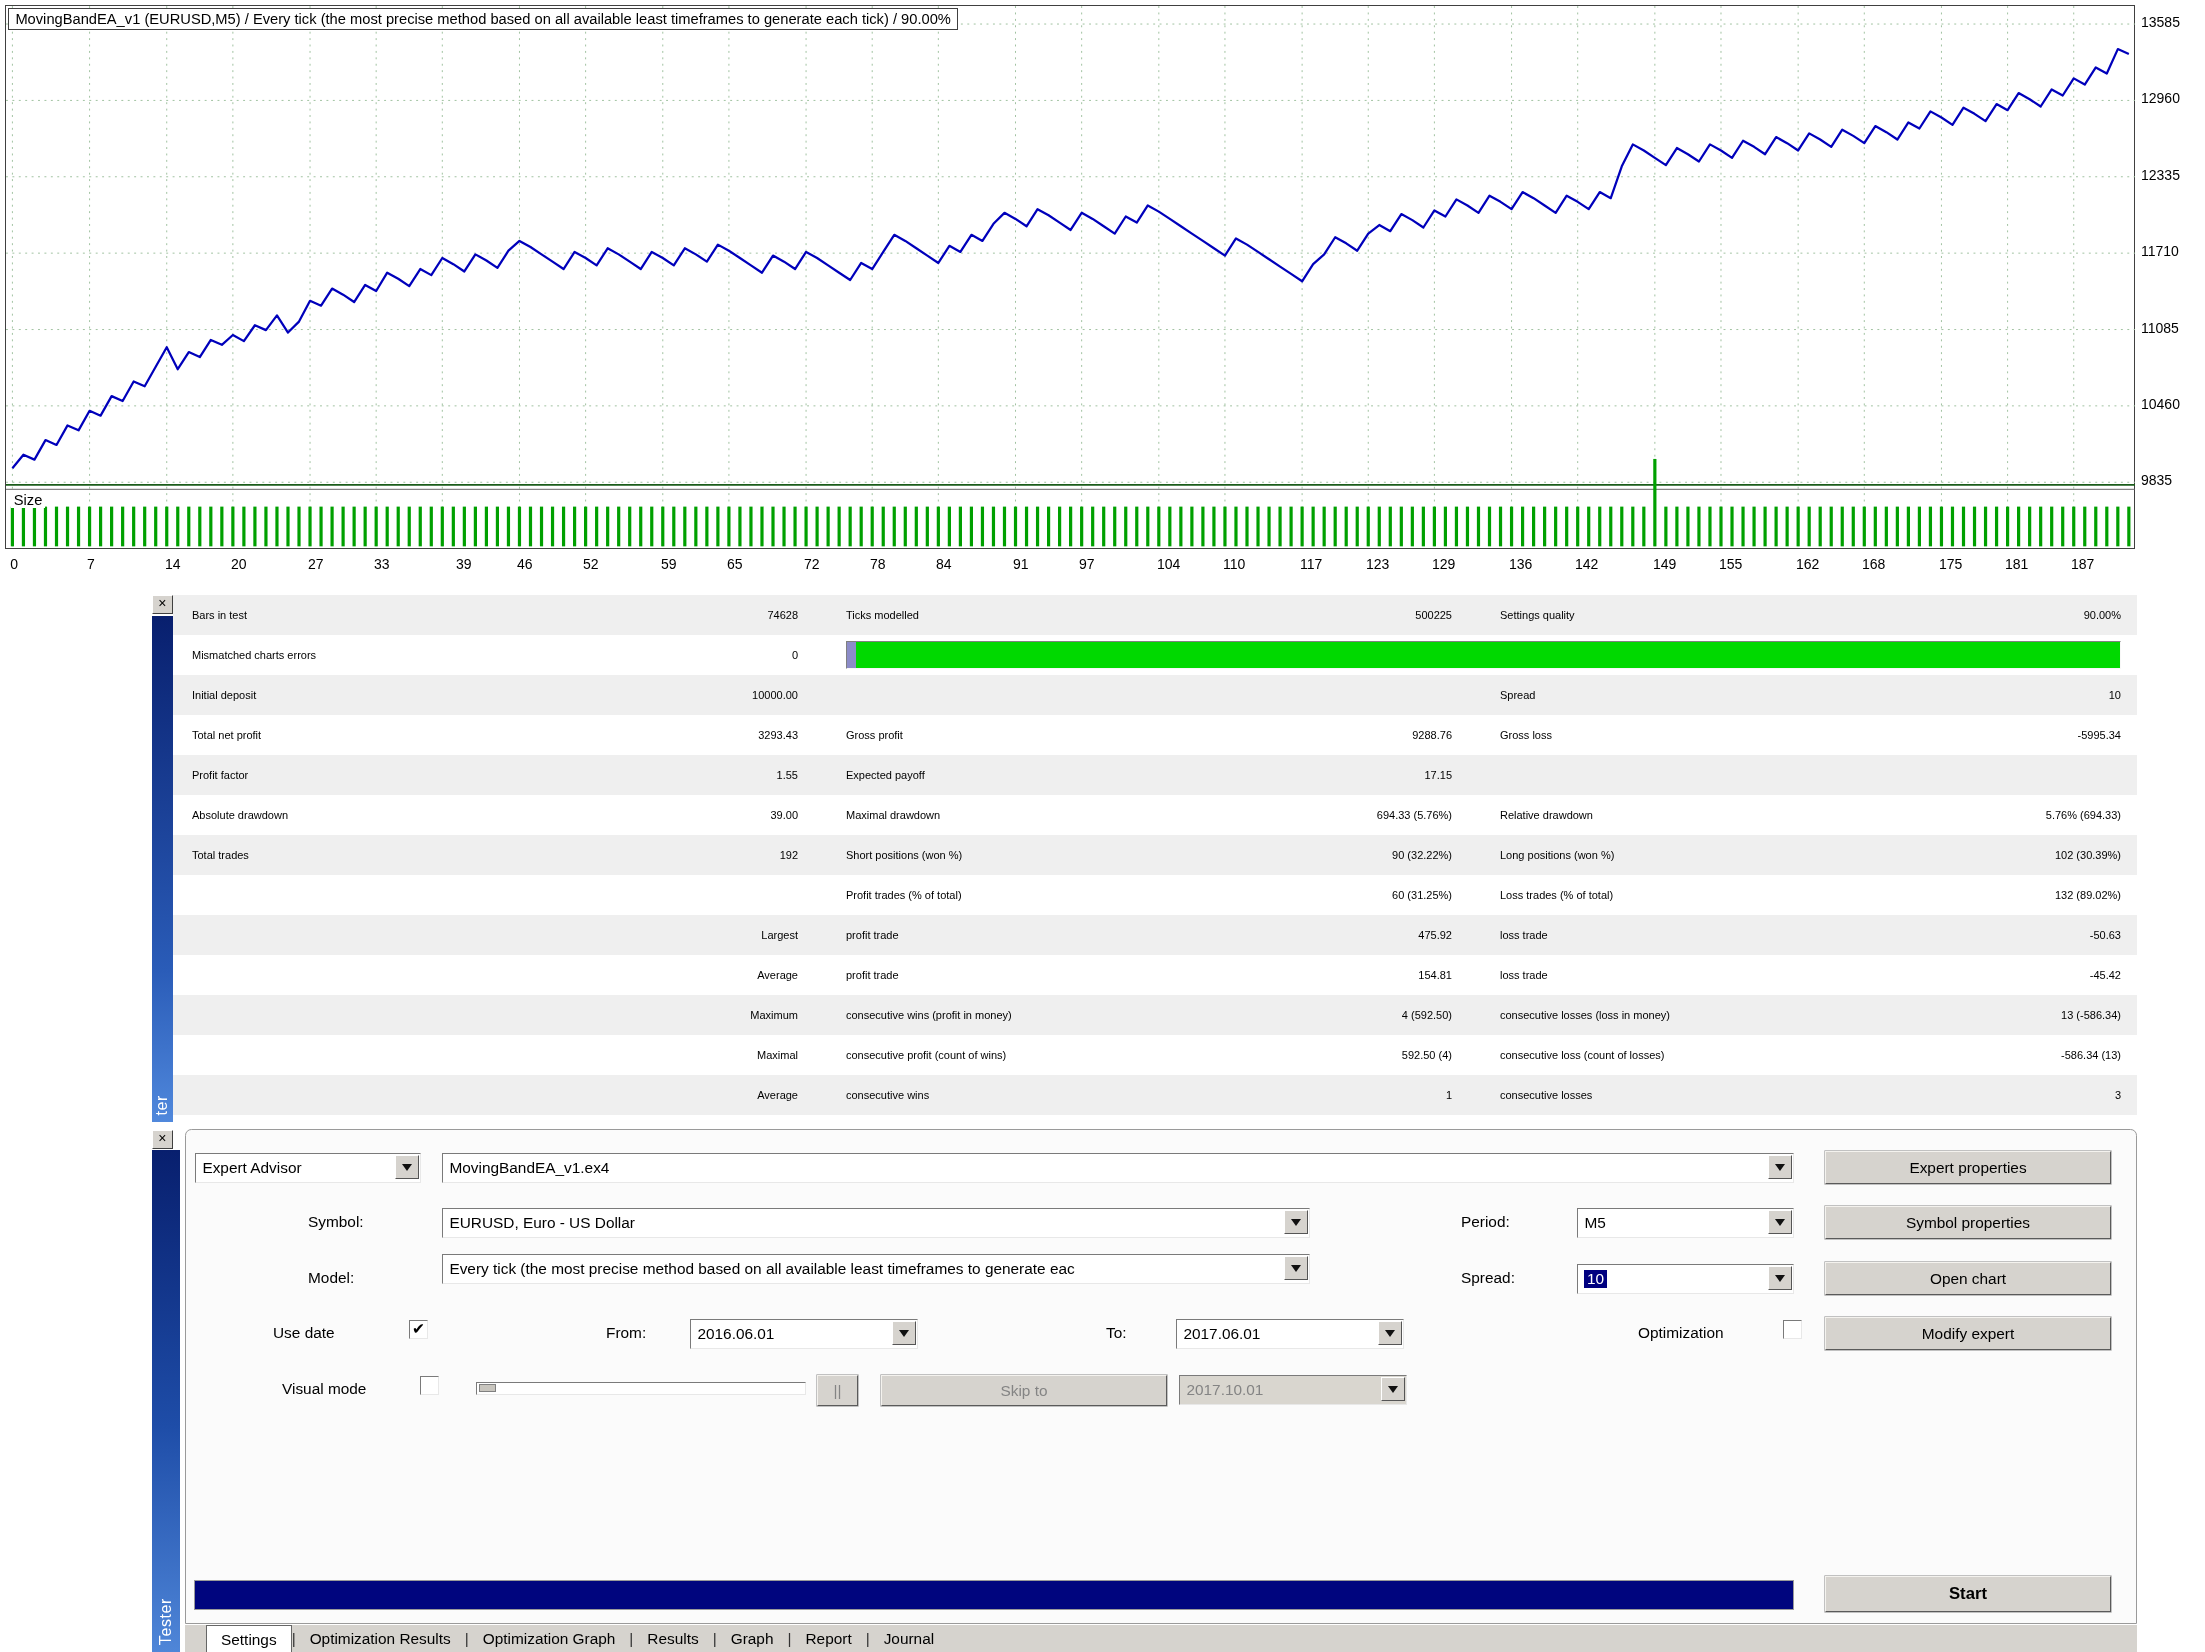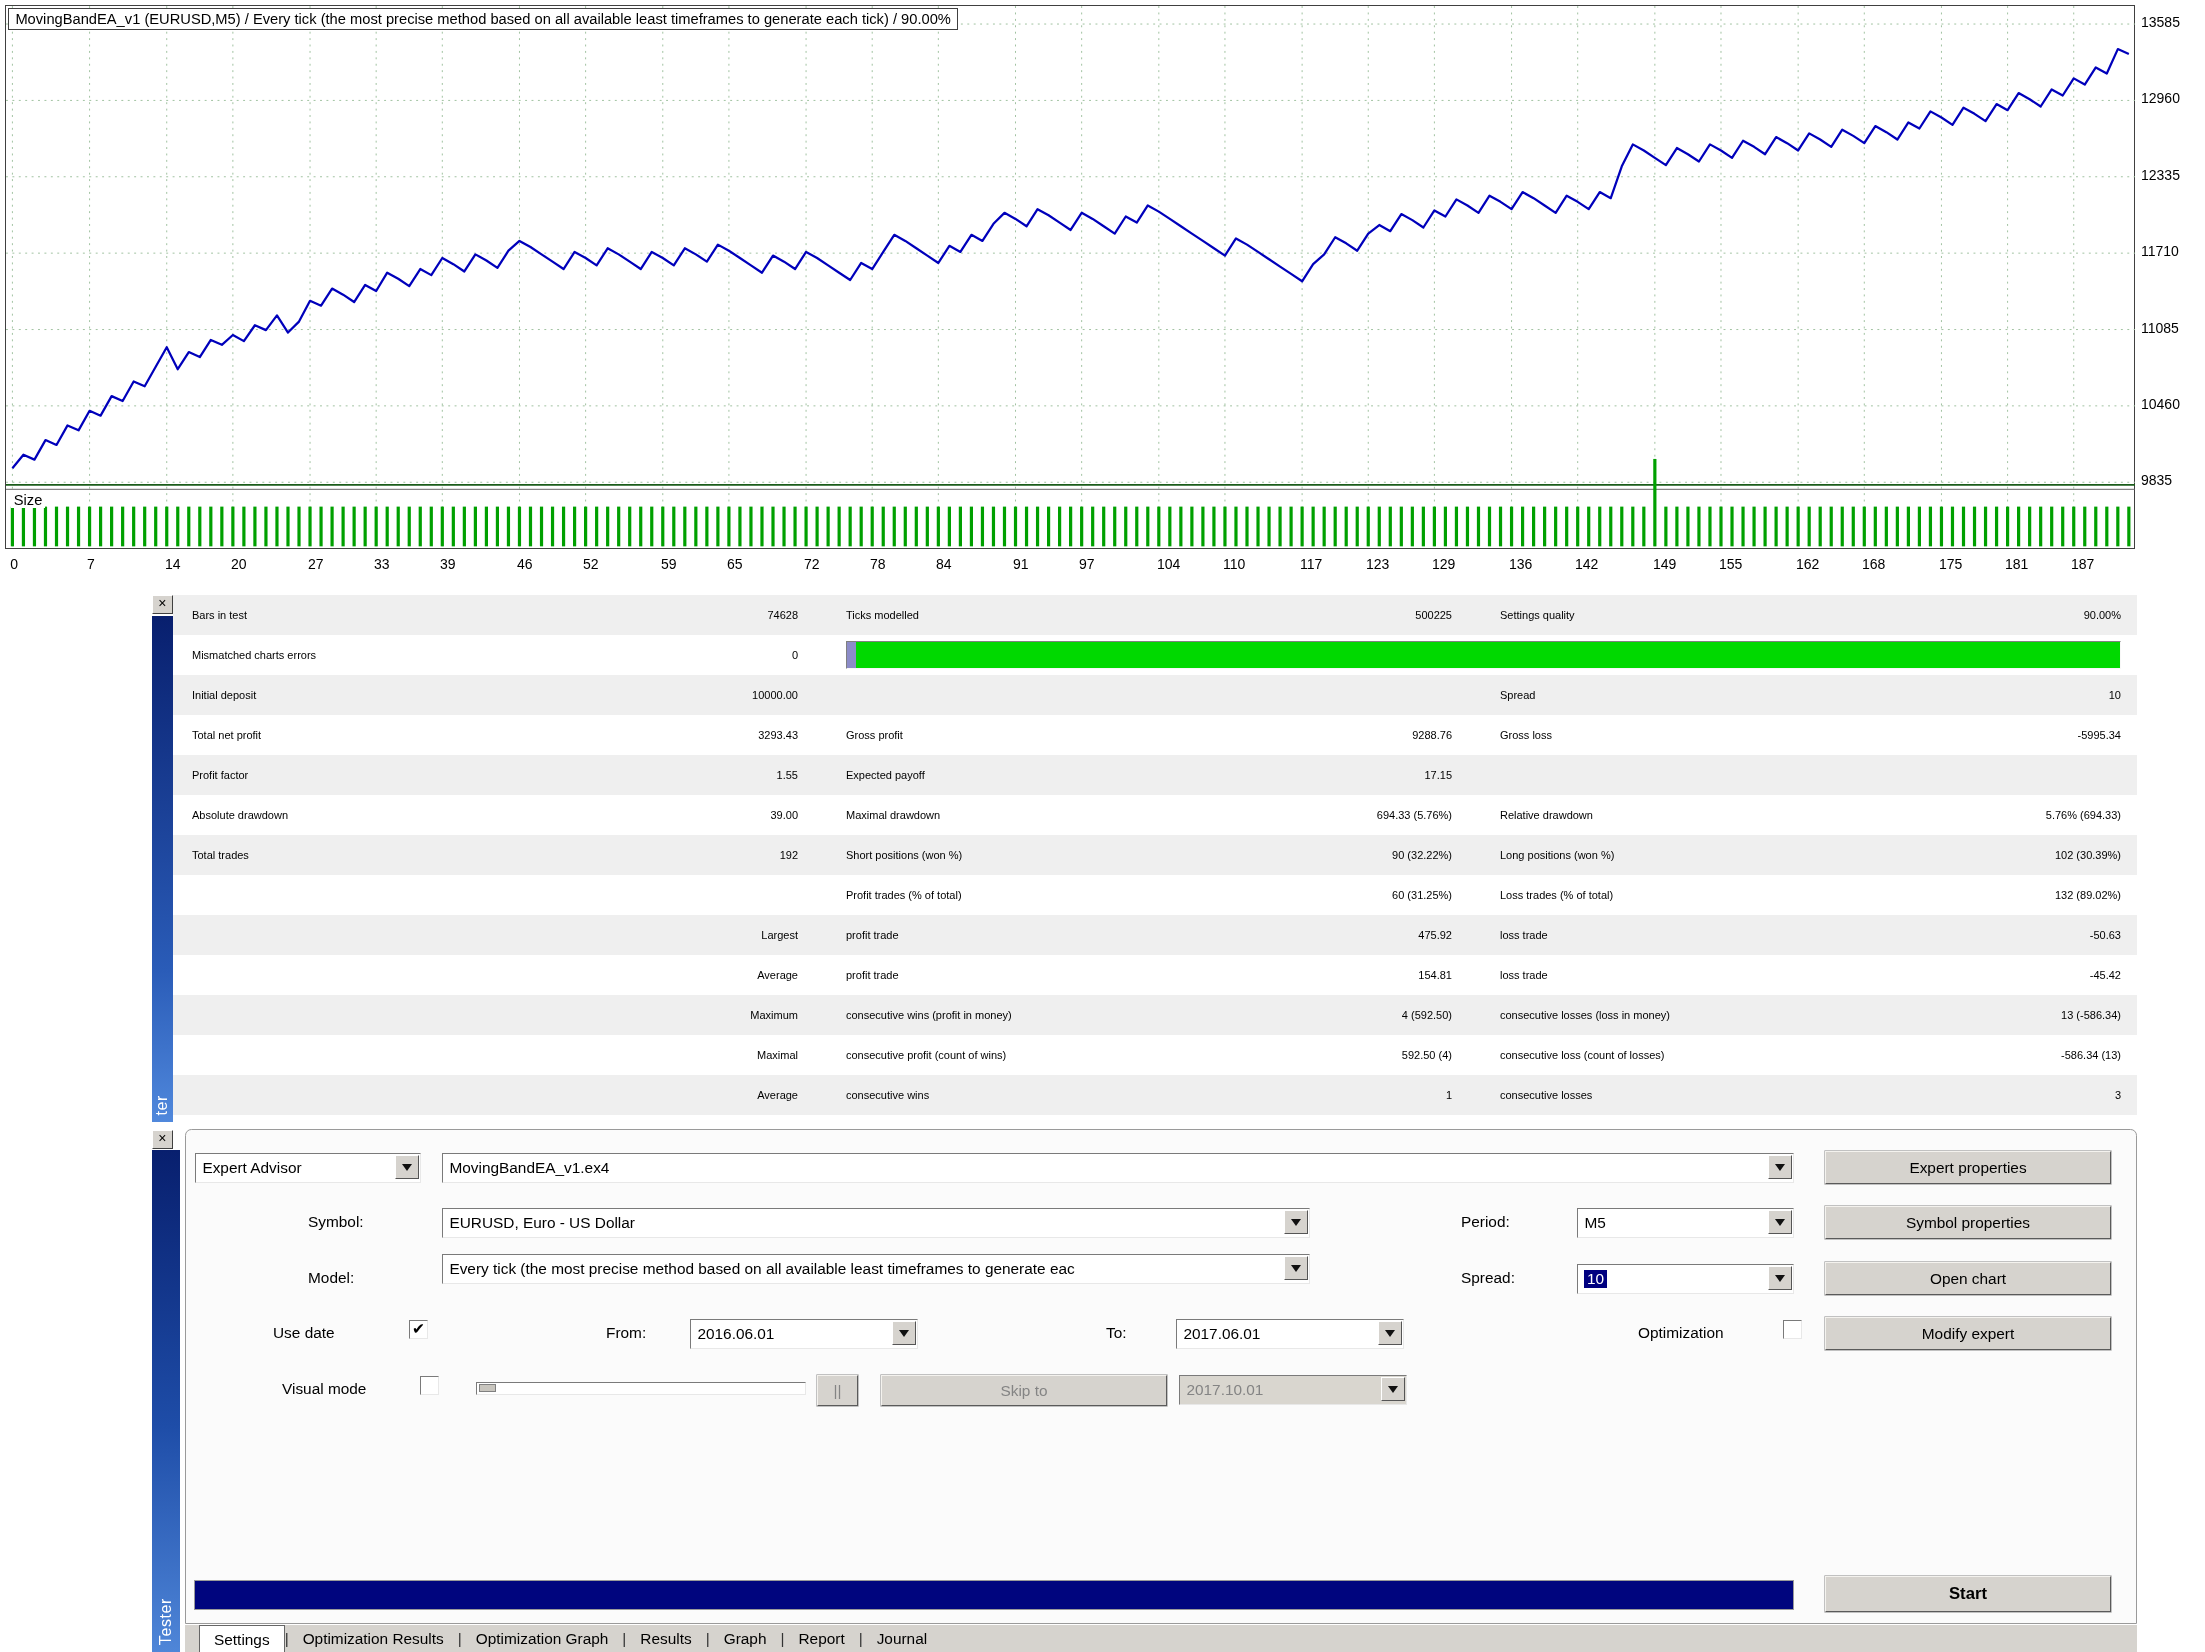--- a/index.html
+++ b/index.html
@@ -43,21 +43,21 @@
   .checkbox{position:absolute;width:19px;height:19px;background:#fff;border:1.3px solid;border-color:#7a7a7a #e8e8e8 #e8e8e8 #7a7a7a;font-size:15.4px;line-height:16.7px;text-align:center}
   .disabled{color:#848484}
   .combo.disabled{background:#d9d6cf}
   .sel{background:#000080;color:#fff;padding:0 2.6px}
   #slider-track{position:absolute;left:290px;top:252px;width:330px;height:13px;background:#fff;border:1.3px solid;border-color:#7a7a7a #e8e8e8 #e8e8e8 #7a7a7a}
   #slider-thumb{position:absolute;left:1.9px;top:0.6px;width:16.7px;height:8.3px;background:#c8c5be;border:0.6px solid #808080}
   #tester-progress{position:absolute;left:7.7px;top:450px;width:1600px;height:29.5px;background:#00057e;border:0.6px solid #9a9a9a}
   #start-btn{font-weight:bold;font-size:16.7px}
   #tabsbar{position:absolute;left:185px;top:1625px;width:1952px;height:27.6px;background:#d6d3ce;display:flex;align-items:flex-end;font-size:15.4px}
   .tab{padding:0 14px;height:27.6px;line-height:27.6px;white-space:nowrap}
-  .tab.active{background:#fff;border:1.3px solid #666;border-bottom:none;margin-left:14px}
+  .tab.active{background:#fff;border:1.3px solid #666;border-bottom:none;margin-left:21px}
   .tabsep{line-height:27.6px;color:#333}
 </style>
 </head>
 <body>
 
 <div id="screen">
 
   <div id="chart-box">
     <svg id="chart-svg" width="2129" height="543" viewBox="0 0 3322 847">
         <line x1="10.0" y1="0" x2="10.0" y2="843" stroke="#9dbf9d" stroke-width="1.5" stroke-dasharray="3 7"></line>
@@ -306,21 +306,21 @@
       <div class="ylab" style="top:391px">10460</div>
       <div class="ylab" style="top:467px">9835</div>
     </div>
   <div id="x-axis">
       <div class="xlab" style="left:10.3px">0</div>
       <div class="xlab" style="left:87px">7</div>
       <div class="xlab" style="left:165px">14</div>
       <div class="xlab" style="left:231px">20</div>
       <div class="xlab" style="left:308px">27</div>
       <div class="xlab" style="left:374px">33</div>
-      <div class="xlab" style="left:440px">39</div>
+      <div class="xlab" style="left:456px">39</div>
       <div class="xlab" style="left:517px">46</div>
       <div class="xlab" style="left:583px">52</div>
       <div class="xlab" style="left:661px">59</div>
       <div class="xlab" style="left:727px">65</div>
       <div class="xlab" style="left:804px">72</div>
       <div class="xlab" style="left:870px">78</div>
       <div class="xlab" style="left:936px">84</div>
       <div class="xlab" style="left:1013px">91</div>
       <div class="xlab" style="left:1079px">97</div>
       <div class="xlab" style="left:1157px">104</div>

